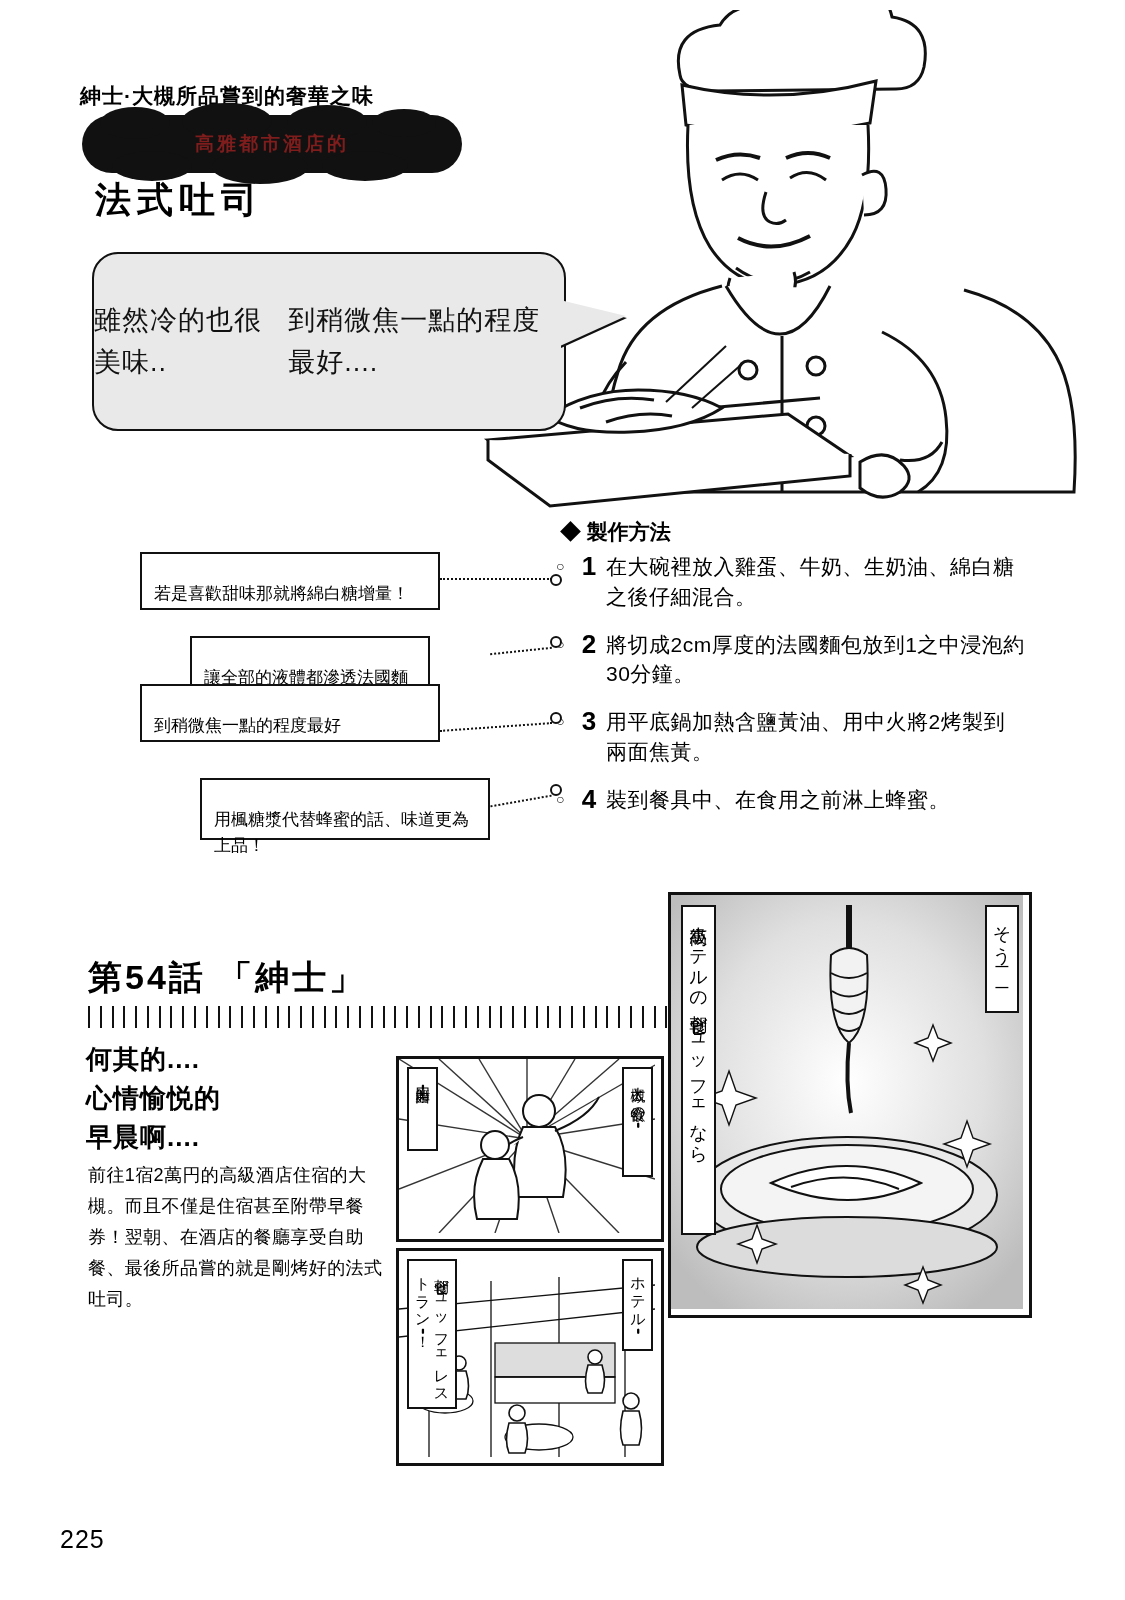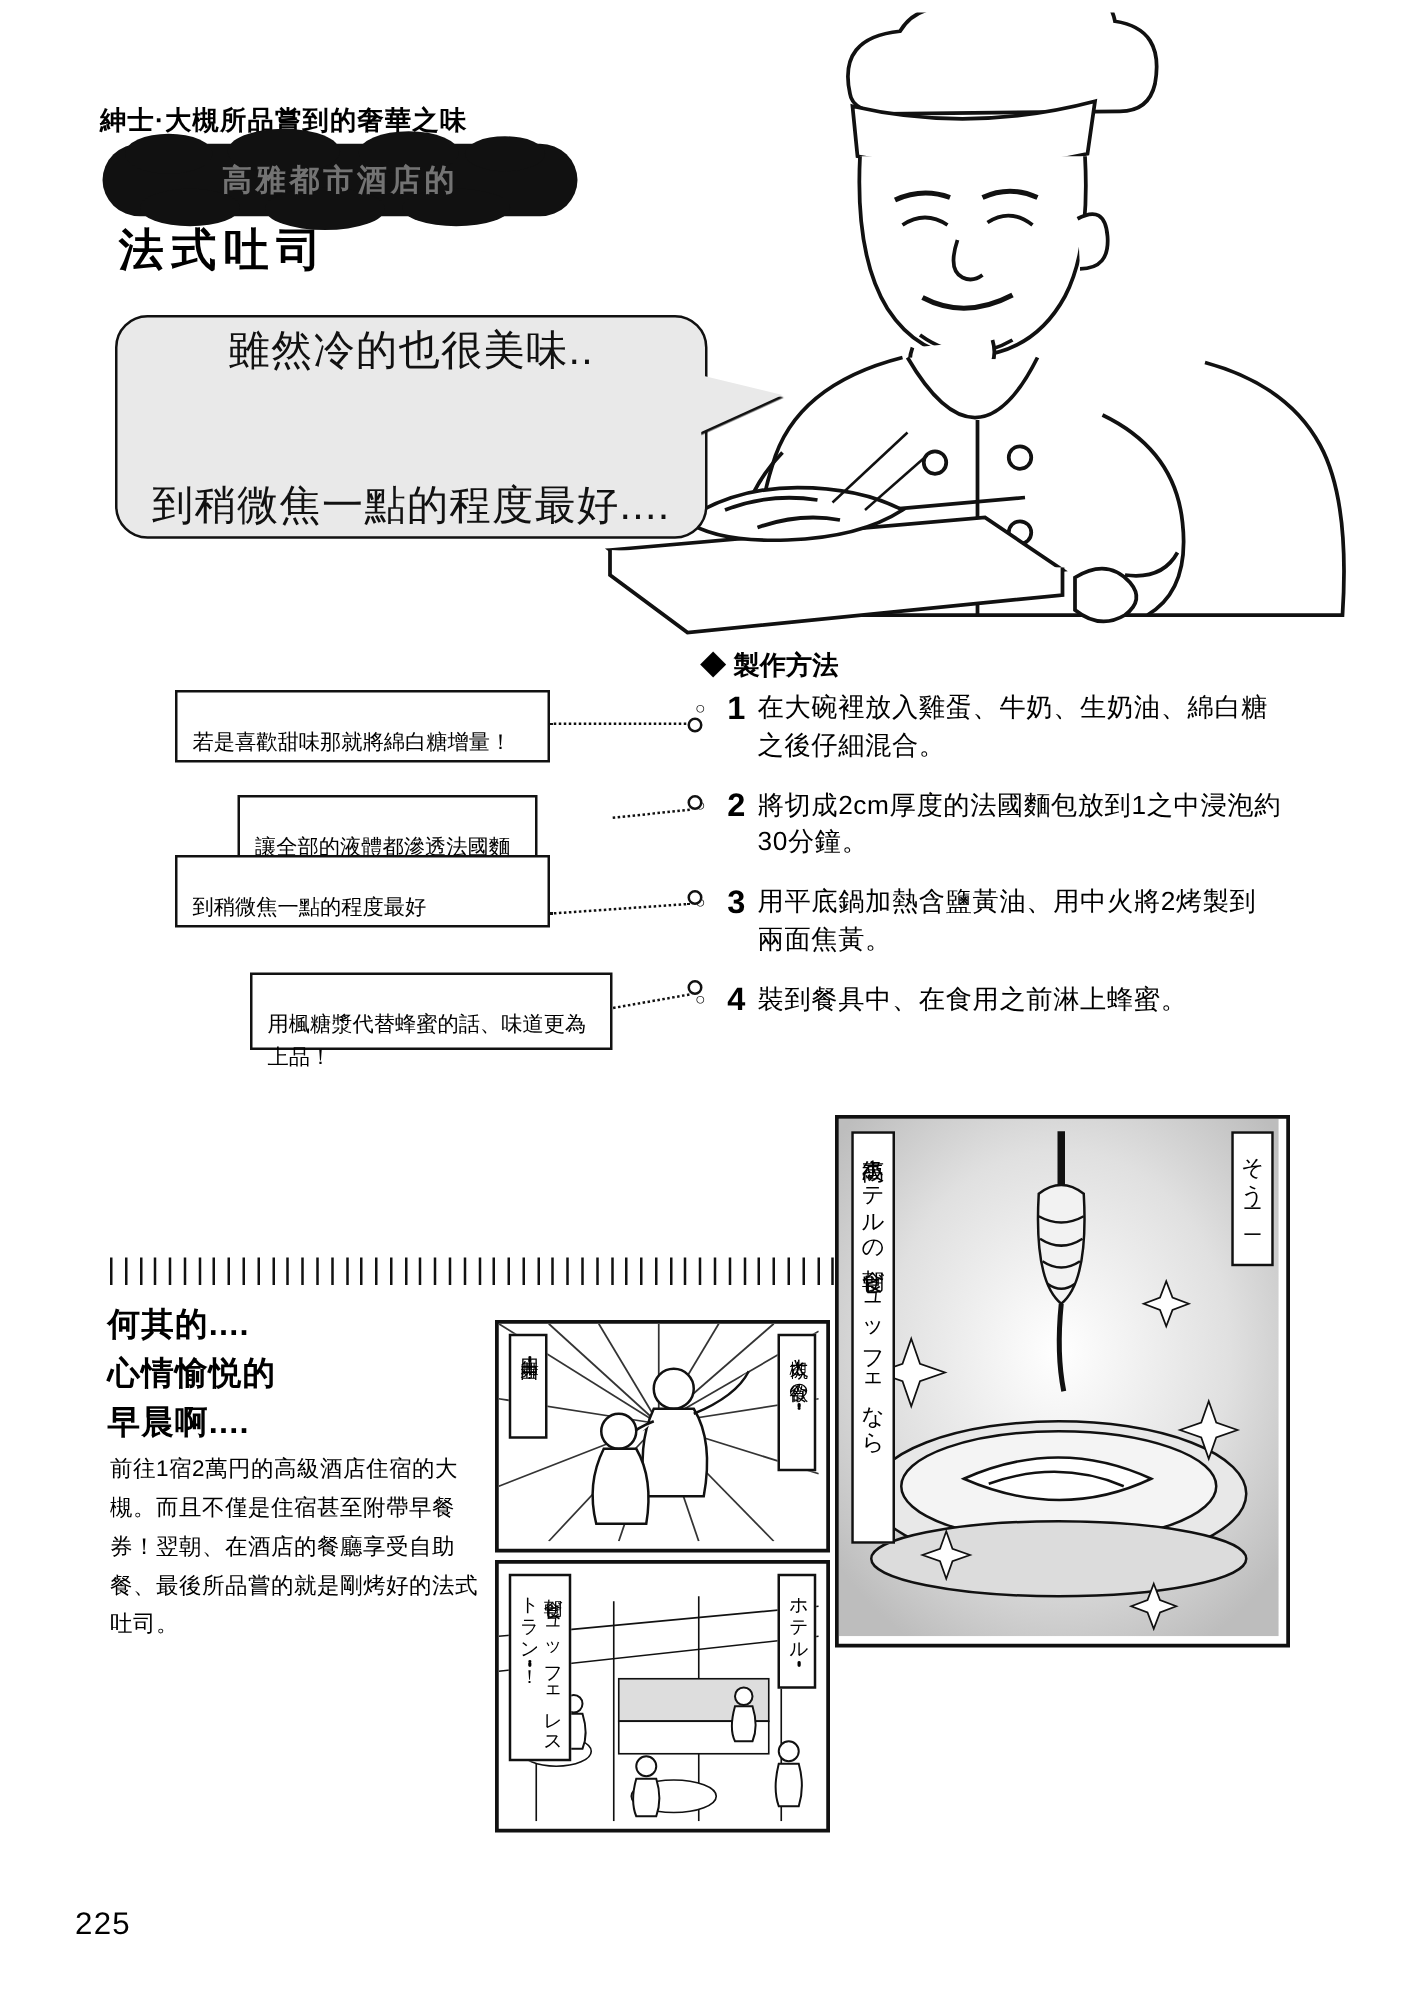--- a/index.html
+++ b/index.html
@@ -49,22 +49,22 @@
   .hdr-banner .b1 { left: 18px;  top: -8px; width: 70px; height: 32px; }
   .hdr-banner .b2 { left: 100px; top: -12px; width: 90px; height: 36px; }
   .hdr-banner .b3 { left: 205px; top: -10px; width: 80px; height: 34px; }
   .hdr-banner .b4 { left: 290px; top: -6px; width: 64px; height: 28px; }
   .hdr-banner .b5 { left: 30px;  bottom: -8px; width: 80px; height: 30px; }
   .hdr-banner .b6 { left: 130px; bottom: -11px; width: 96px; height: 34px; }
   .hdr-banner .b7 { left: 240px; bottom: -8px; width: 86px; height: 30px; }
   .hdr-banner .txt {
     position: absolute;
     inset: 0;
-    color: #737373;
-    font-size: 24px;
+    color: #7f1d1d;
+    font-size: 19px;
     font-weight: bold;
     letter-spacing: 3px;
     display: flex;
     align-items: center;
     justify-content: center;
   }
   .hdr-title {
     position: absolute;
     left: 95px;
     top: 176px;
@@ -91,24 +91,24 @@
     width: 0; height: 0;
     border-top: 16px solid transparent;
     border-bottom: 30px solid transparent;
     border-left: 66px solid #e9e9e9;
     filter: drop-shadow(1px 2px 0 #111);
   }
   .bubble .btxt {
     position: absolute;
     inset: 0;
     display: flex;
-    flex-direction: column;
+    flex-direction: row;
     align-items: center;
     justify-content: space-between;
-    font-size: 33px;
+    font-size: 27px;
     line-height: 1.55;
     letter-spacing: 1px;
     color: #111;
   }
 
   
   .chef {
     position: absolute;
     left: 430px;
     top: 10px;
@@ -374,20 +374,21 @@
   <div class="leader" style="left:440px; top:726px; width:112px; transform:rotate(-4deg);"></div>
   <div class="leader-dot" style="left:550px; top:712px;"></div>
   <div class="leader" style="left:490px; top:800px; width:62px; transform:rotate(-10deg);"></div>
   <div class="leader-dot" style="left:550px; top:784px;"></div>
 
   <div class="note n1">若是喜歡甜味那就將綿白糖增量！</div>
   <div class="note n2">讓全部的液體都滲透法國麵包</div>
   <div class="note n3">到稍微焦一點的程度最好</div>
   <div class="note n4">用楓糖漿代替蜂蜜的話、味道更為上品！</div>
 
+  <div class="chapter">第54話 「紳士」</div>
   <div class="ticks">
     <i></i>
       <i></i>
       <i></i>
       <i></i>
       <i></i>
       <i></i>
       <i></i>
       <i></i>
       <i></i>

